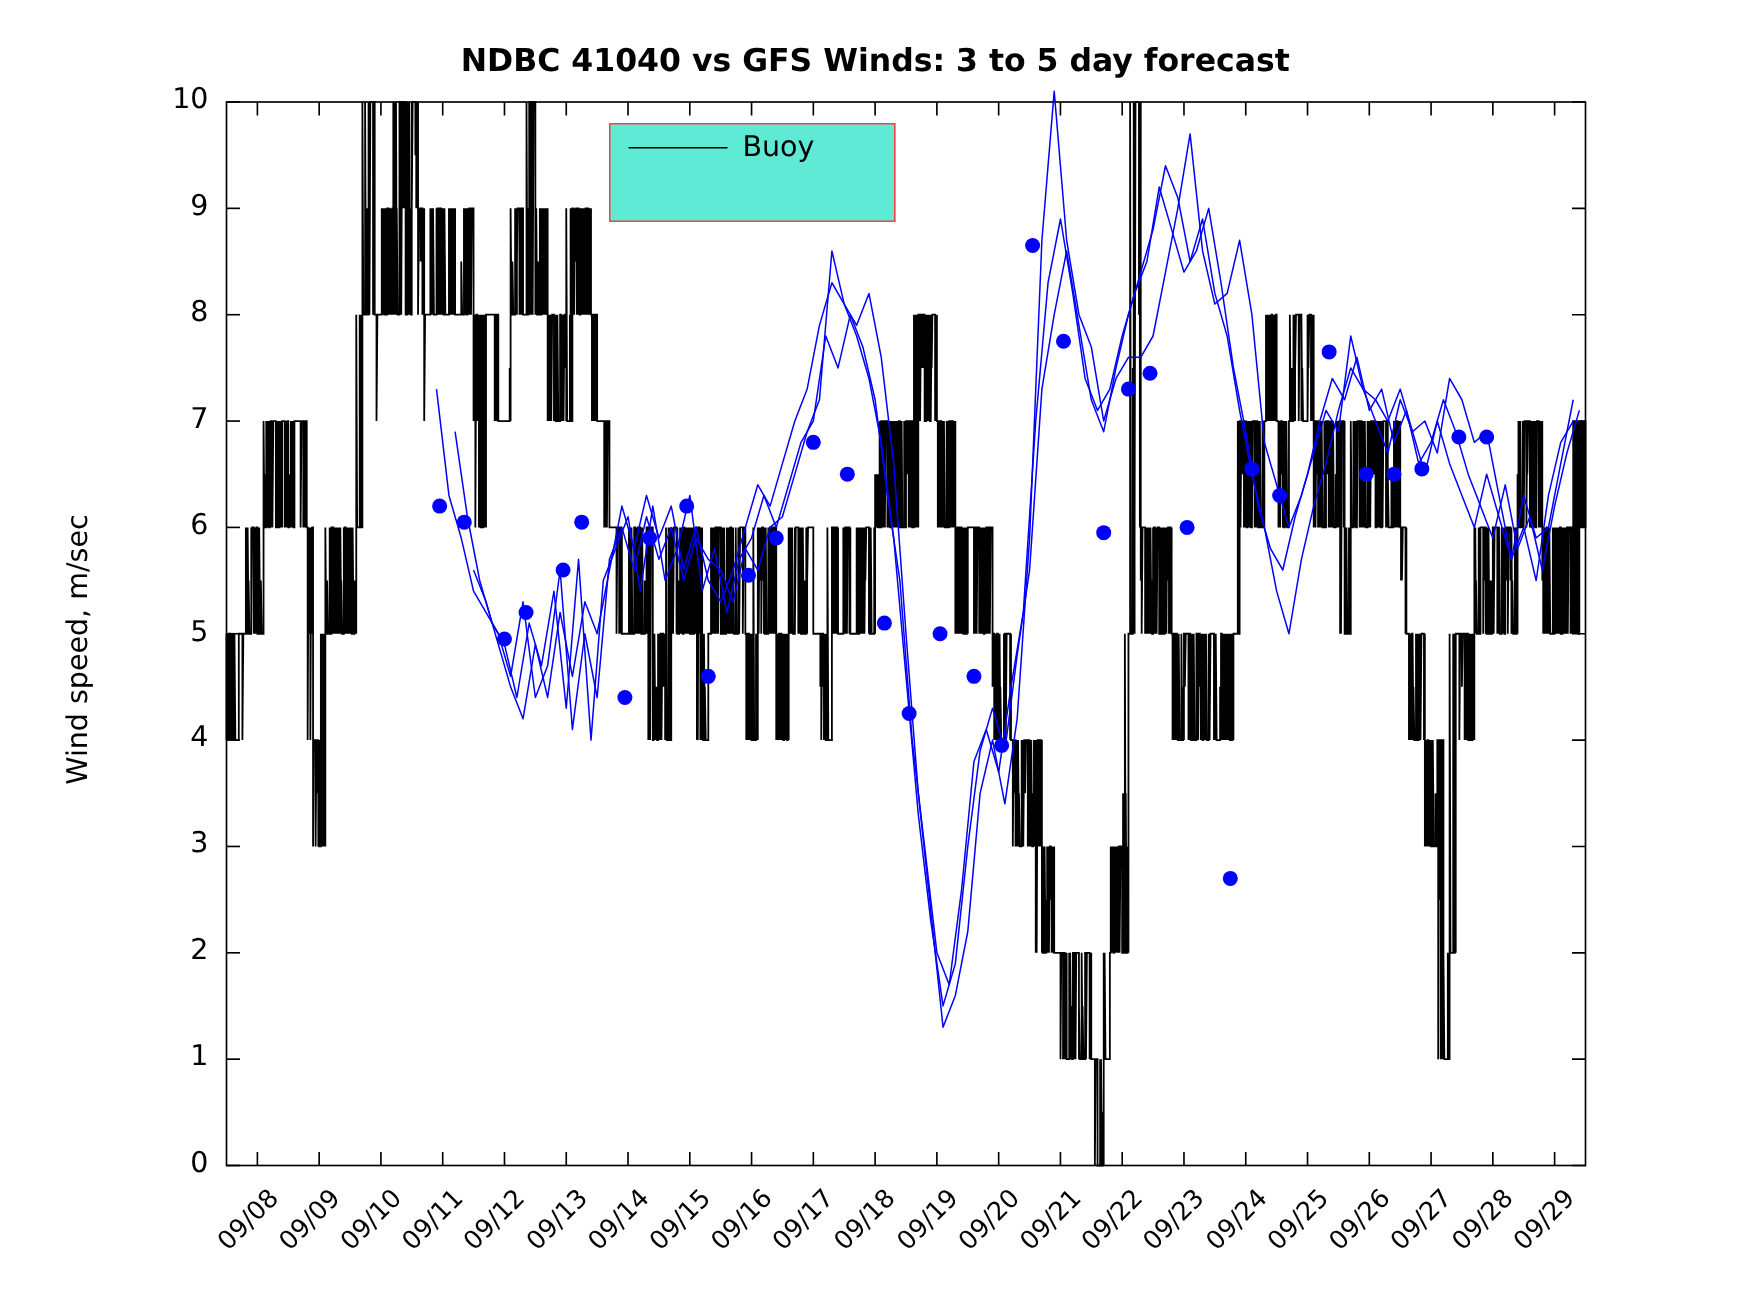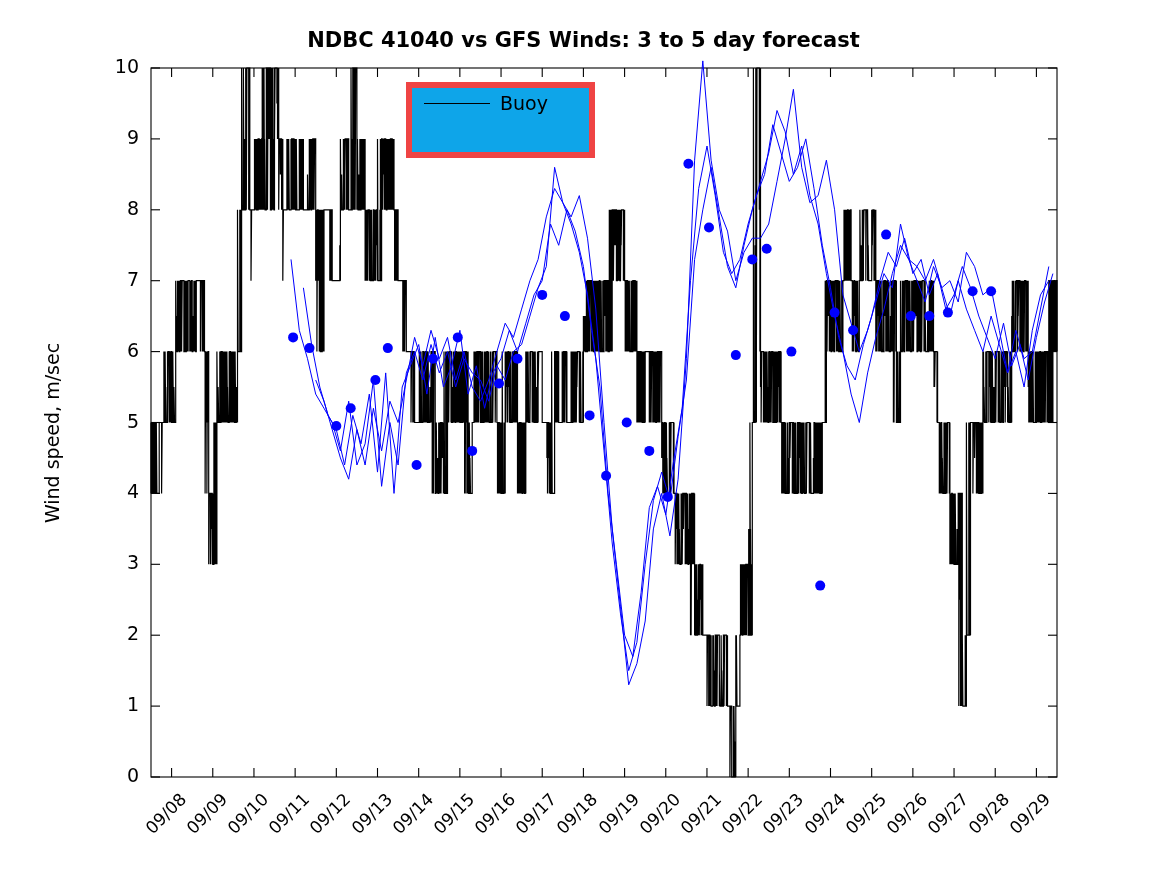--- a/index.html
+++ b/index.html
@@ -62,22 +62,23 @@
     color: #000000;
     text-align: right;
     width: 40px;
   }
   #legend-box {
     position: absolute;
     left: 406px;
     top: 82px;
     width: 177px;
     height: 64px;
-    border: 6px solid #ef4444;
-    background: #0ea5e9;
+    border: 1px solid #ef4444;
+    background: #5eead4;
+    padding-left: 12px;
   }
   .legend-row {
     position: absolute;
     left: 0;
     width: 177px;
     height: 32px;
   }
   .legend-swatch {
     position: absolute;
     left: 12px;

